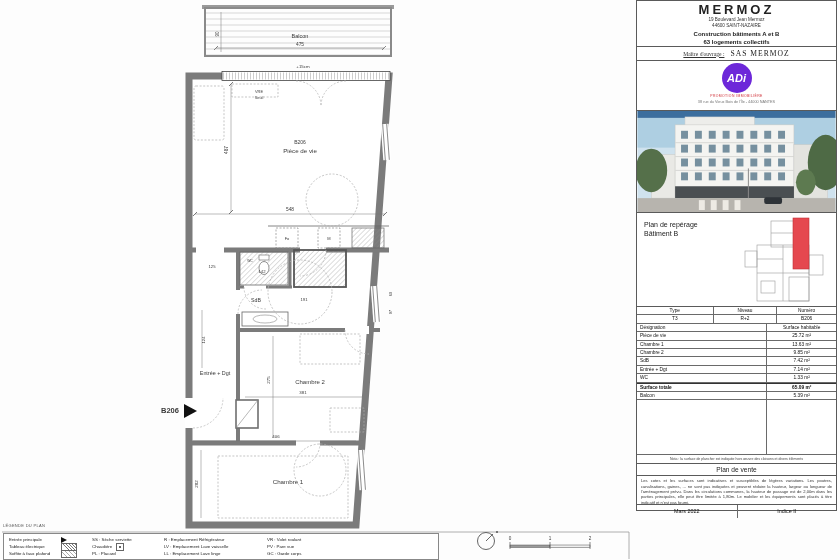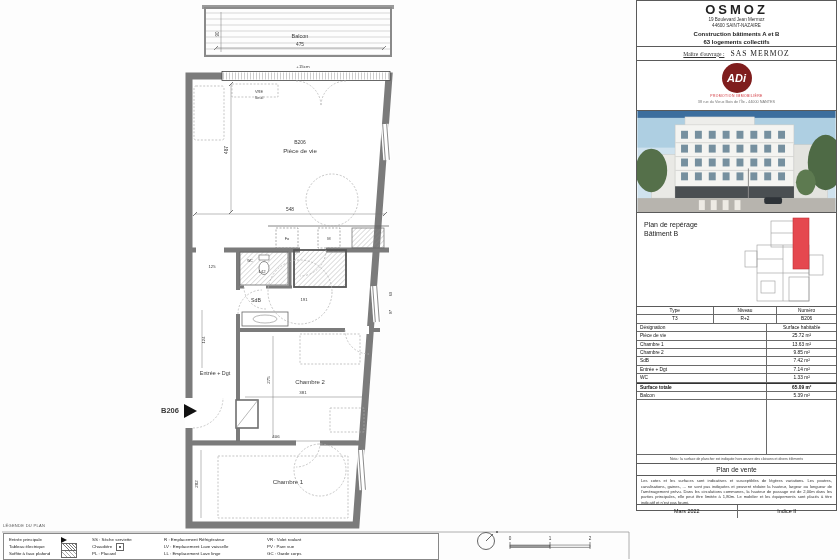--- a/index.html
+++ b/index.html
@@ -10,21 +10,21 @@
   .tblock{position:absolute;left:636px;top:0;width:201px;height:511px;border:1px solid #5a5a5a;background:#fff;box-sizing:border-box;font-size:6px;}
   .sec{border-bottom:1px solid #5a5a5a;box-sizing:border-box;position:relative;}
   .hdr{height:46px;text-align:center;padding-top:1px;}
   .hdr .name{font-size:13px;font-weight:bold;letter-spacing:3px;color:#222;}
   .hdr .addr{font-size:4.6px;color:#333;line-height:1.2;}
   .hdr .constr{font-size:6px;font-weight:bold;margin-top:3px;line-height:1.25;color:#222;}
   .mo{height:14px;display:flex;align-items:center;justify-content:center;gap:6px;font-family:Liberation Serif, serif;}
   .mo .lbl{font-size:5.6px;text-decoration:underline;color:#333;}
   .mo .val{font-size:7.6px;letter-spacing:1px;color:#222;}
   .logosec{height:50px;text-align:center;padding-top:2px;}
-  .logodisc{width:30px;height:30px;border-radius:50%;background:#7f1d1d;color:#fff;display:inline-flex;align-items:center;justify-content:center;font-weight:bold;font-style:italic;font-size:11px;}
+  .logodisc{width:30px;height:30px;border-radius:50%;background:#6d28d9;color:#fff;display:inline-flex;align-items:center;justify-content:center;font-weight:bold;font-style:italic;font-size:11px;}
   .slogan{font-size:3.4px;color:#cf2a32;letter-spacing:.4px;margin-top:1px;}
   .logoaddr{font-size:3.8px;color:#777;margin-top:2px;}
   .photosec{height:102px;}
   .repsec{height:94px;}
   .repsec .reptxt{position:absolute;left:7px;top:7px;font-size:7px;line-height:1.35;color:#222;}
   .repsec svg{position:absolute;right:3px;top:2px;}
   
   .trow{display:grid;height:7.4px;line-height:7.4px;font-size:4.8px;border-bottom:0.5px solid #6a6a6a;}
   .trow.h3{grid-template-columns:38% 32% 30%;text-align:center;}
   .trow.h2{grid-template-columns:65% 35%;}
@@ -285,21 +285,21 @@
       <div class="litem">
           <span class="lab">GC : Garde corps</span>
         </div>
     </div>
   </div>
 
   
   <div class="tblock">
 
     <div class="sec hdr">
-      <div class="name">OSMOZ</div>
+      <div class="name">MERMOZ</div>
       <div class="addr">19 Boulevard Jean Mermoz</div>
       <div class="addr">44600 SAINT-NAZAIRE</div>
       <div class="constr">
         <div>Construction bâtiments A et B</div>
         <div>63 logements collectifs</div>
       </div>
     </div>
 
     <div class="sec mo">
       <span class="lbl">Maître d'ouvrage :</span>

